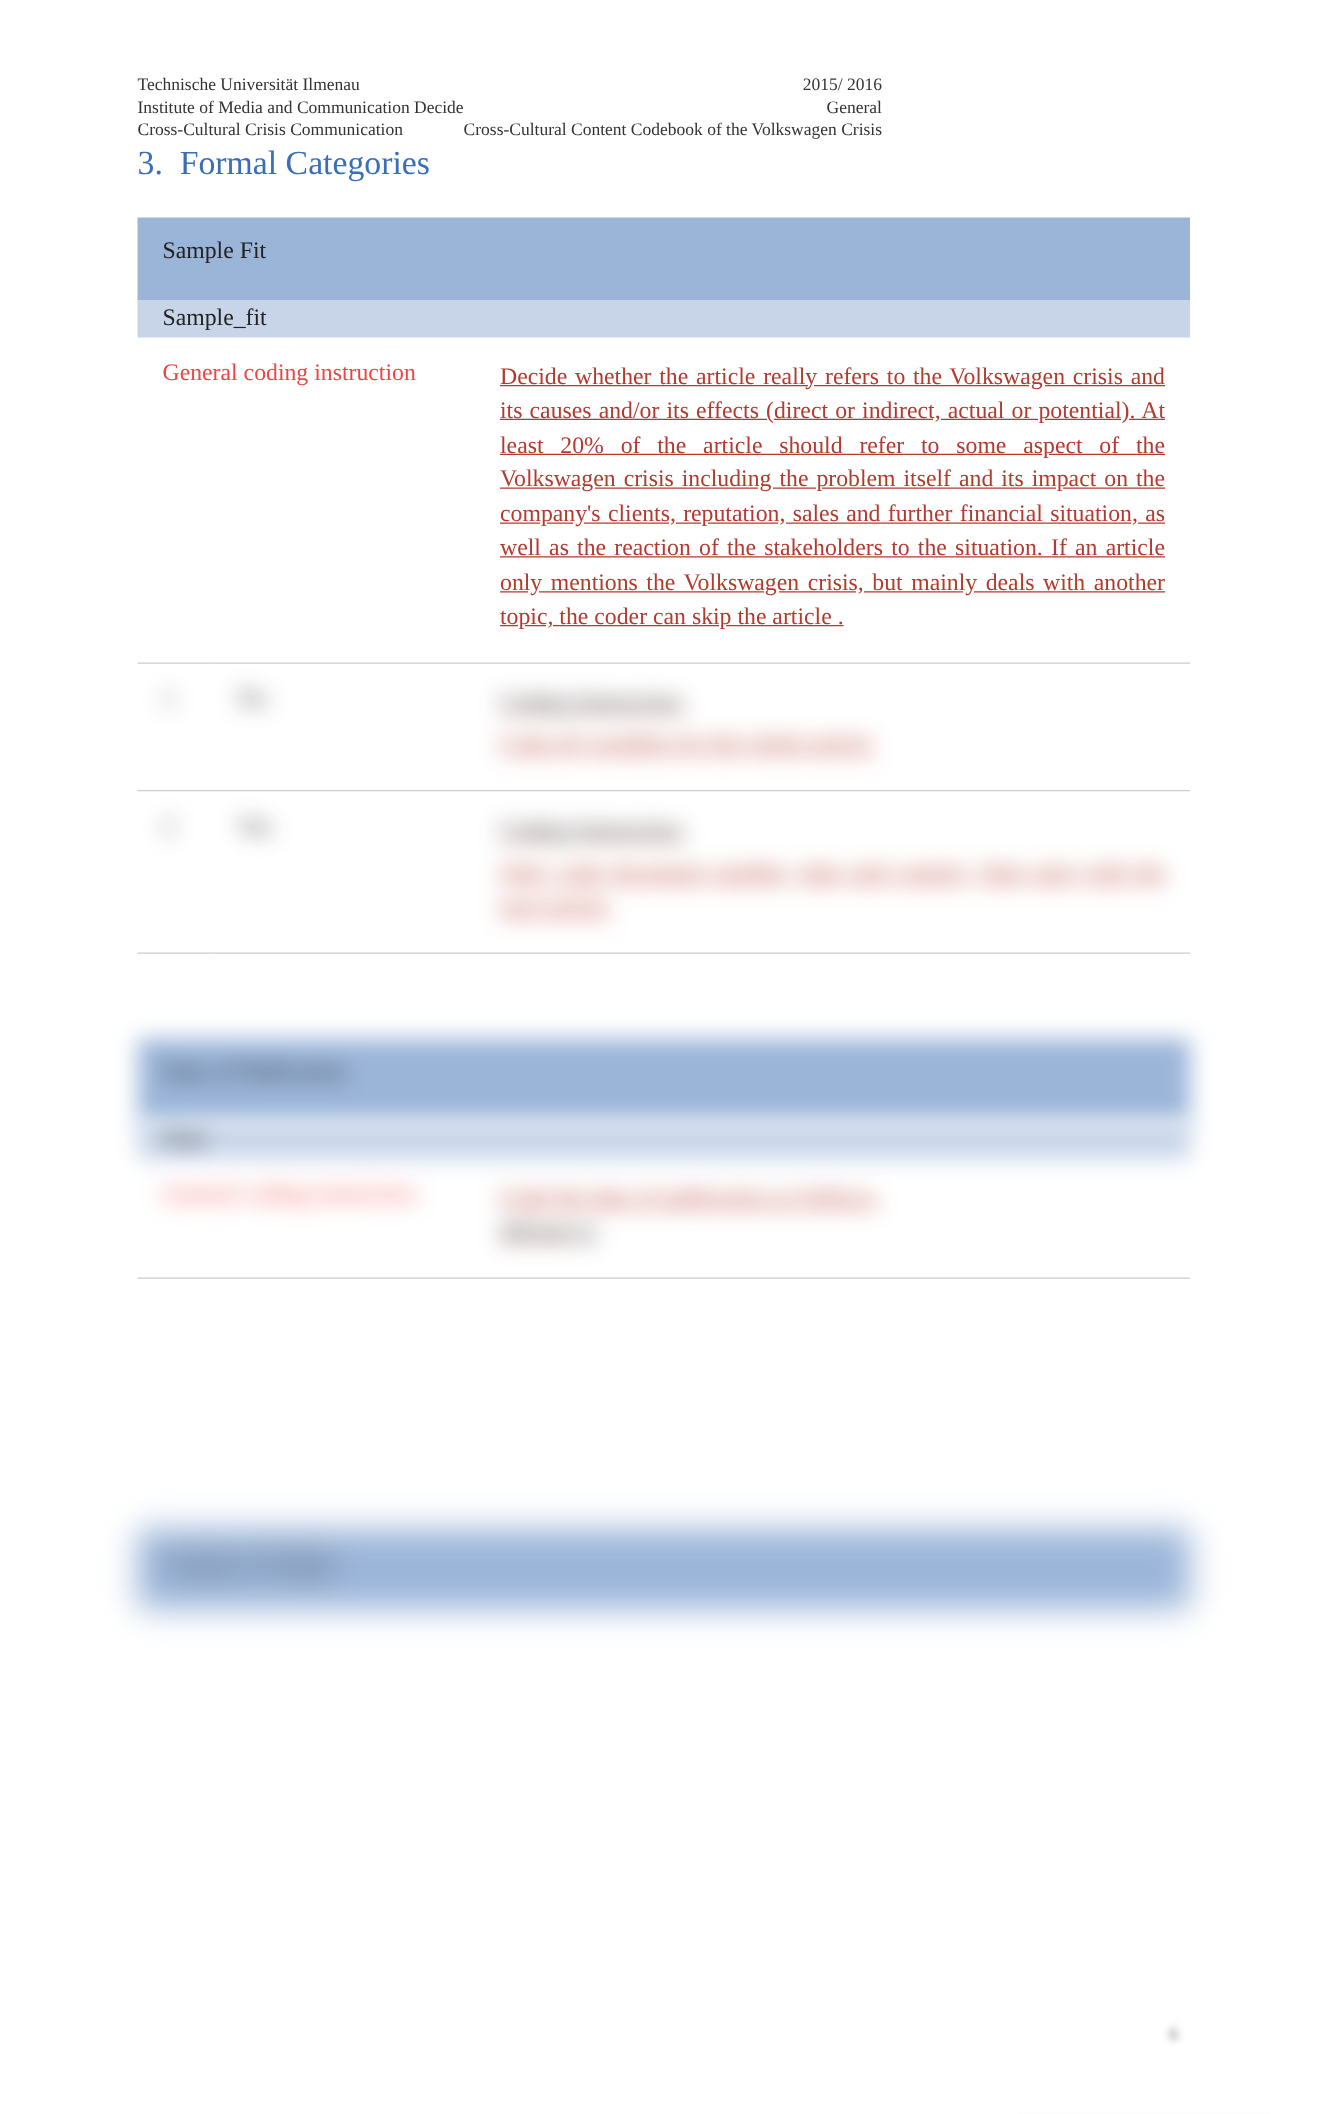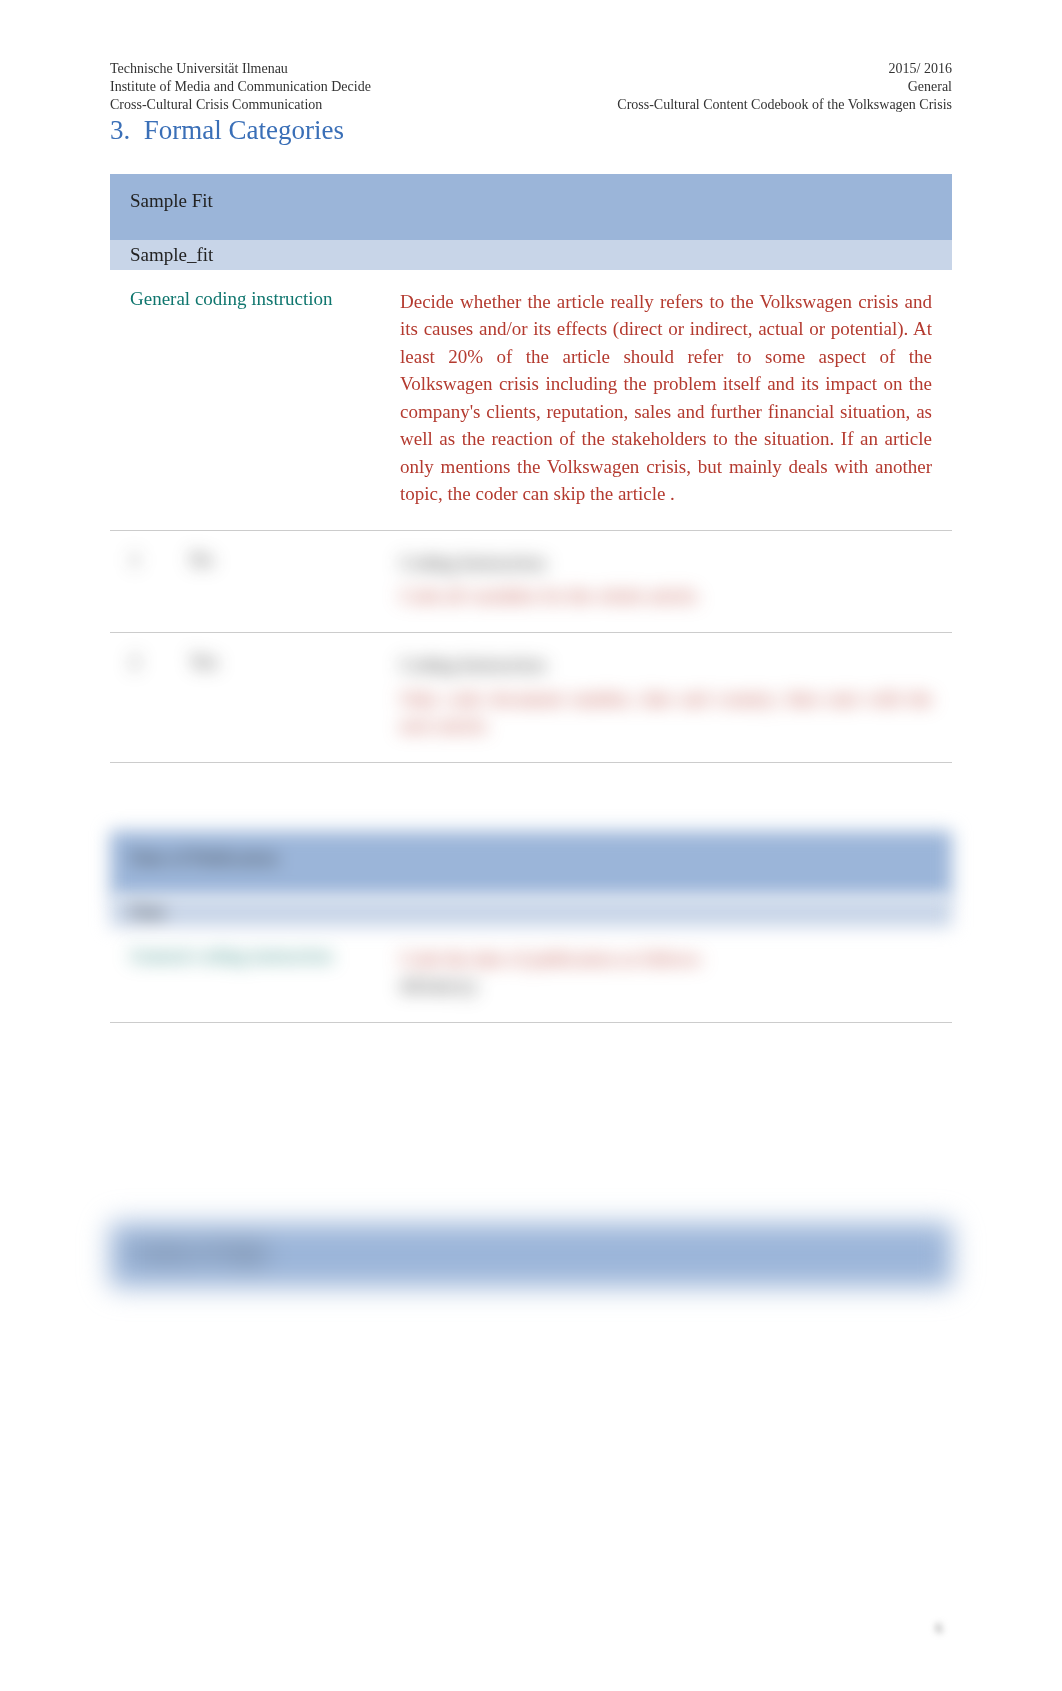--- a/index.html
+++ b/index.html
@@ -17,21 +17,20 @@
   }
   .page {
     width: 1062px;
     height: 1691px;
     background: #ffffff;
     padding: 60px 110px 80px 110px;
     position: relative;
   }
   .header-row {
     display: flex;
-    justify-content: space-between;
     font-size: 14px;
     line-height: 1.3;
     color: #333;
   }
   .header-left {
     text-align: left;
   }
   .header-right {
     text-align: right;
   }
@@ -65,35 +64,36 @@
     color: #222;
     border: none;
   }
   .content-row td {
     padding: 18px 20px 22px 20px;
     font-size: 19px;
     border-bottom: 1px solid #ccc;
   }
   .content-row td.label-cell {
     width: 270px;
-    color: #0f766e;
+    color: #ef4444;
   }
   .content-row td.code-cell {
     width: 60px;
     color: #222;
     text-align: left;
   }
   .content-row td.name-cell {
     width: 210px;
     color: #222;
   }
   .content-row td.desc-cell {
     color: #b43a2f;
     text-align: justify;
     line-height: 1.45;
+    text-decoration: underline;
   }
   .content-row td.desc-cell .sublabel {
     color: #222;
     display: block;
     margin-bottom: 6px;
   }
   .spacer {
     height: 40px;
   }
   .blurred .content-row td,

